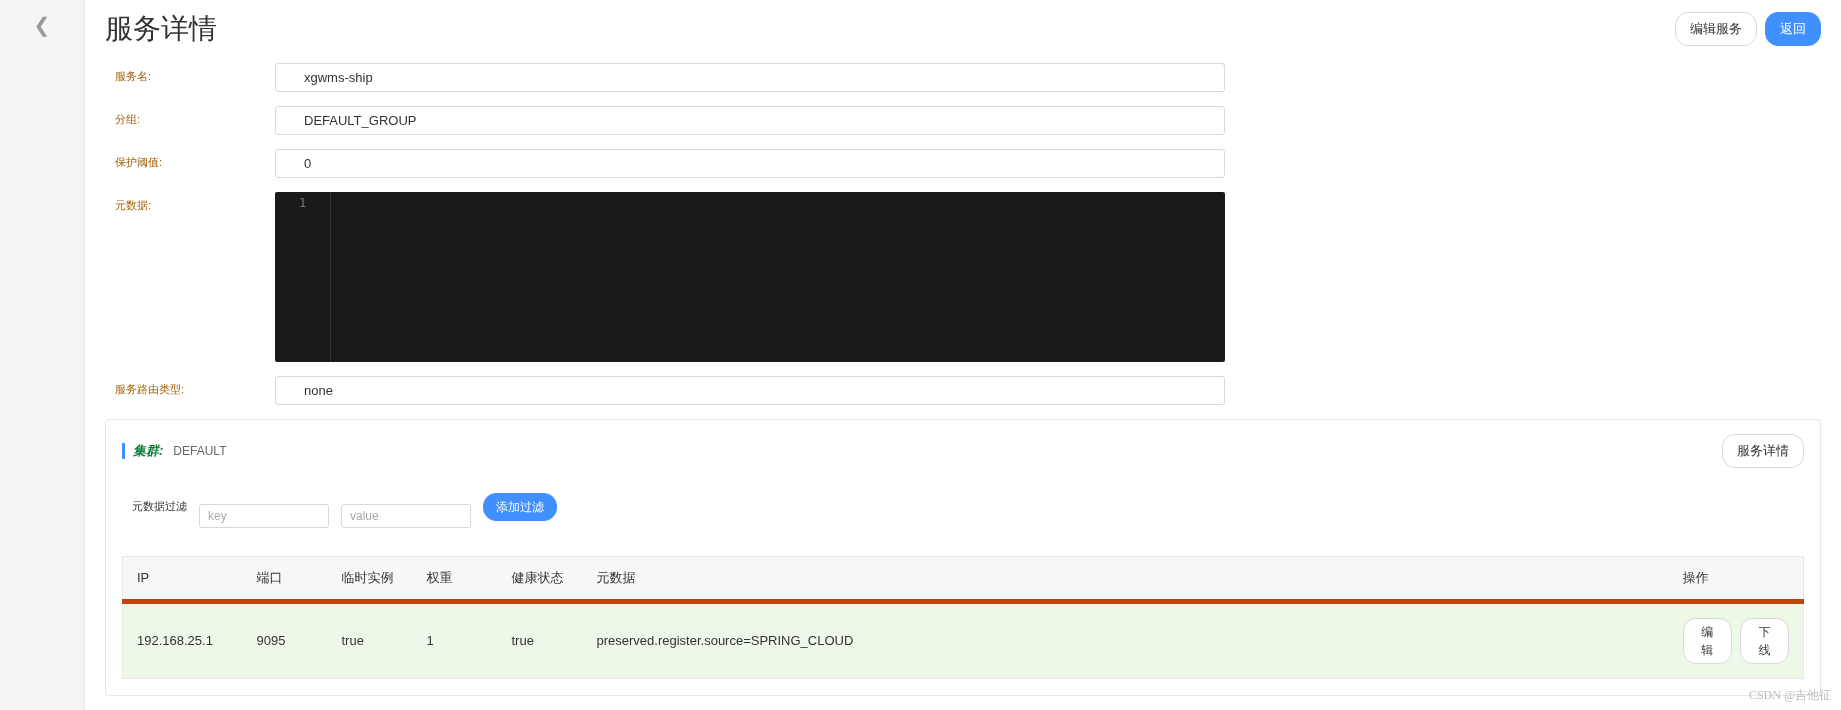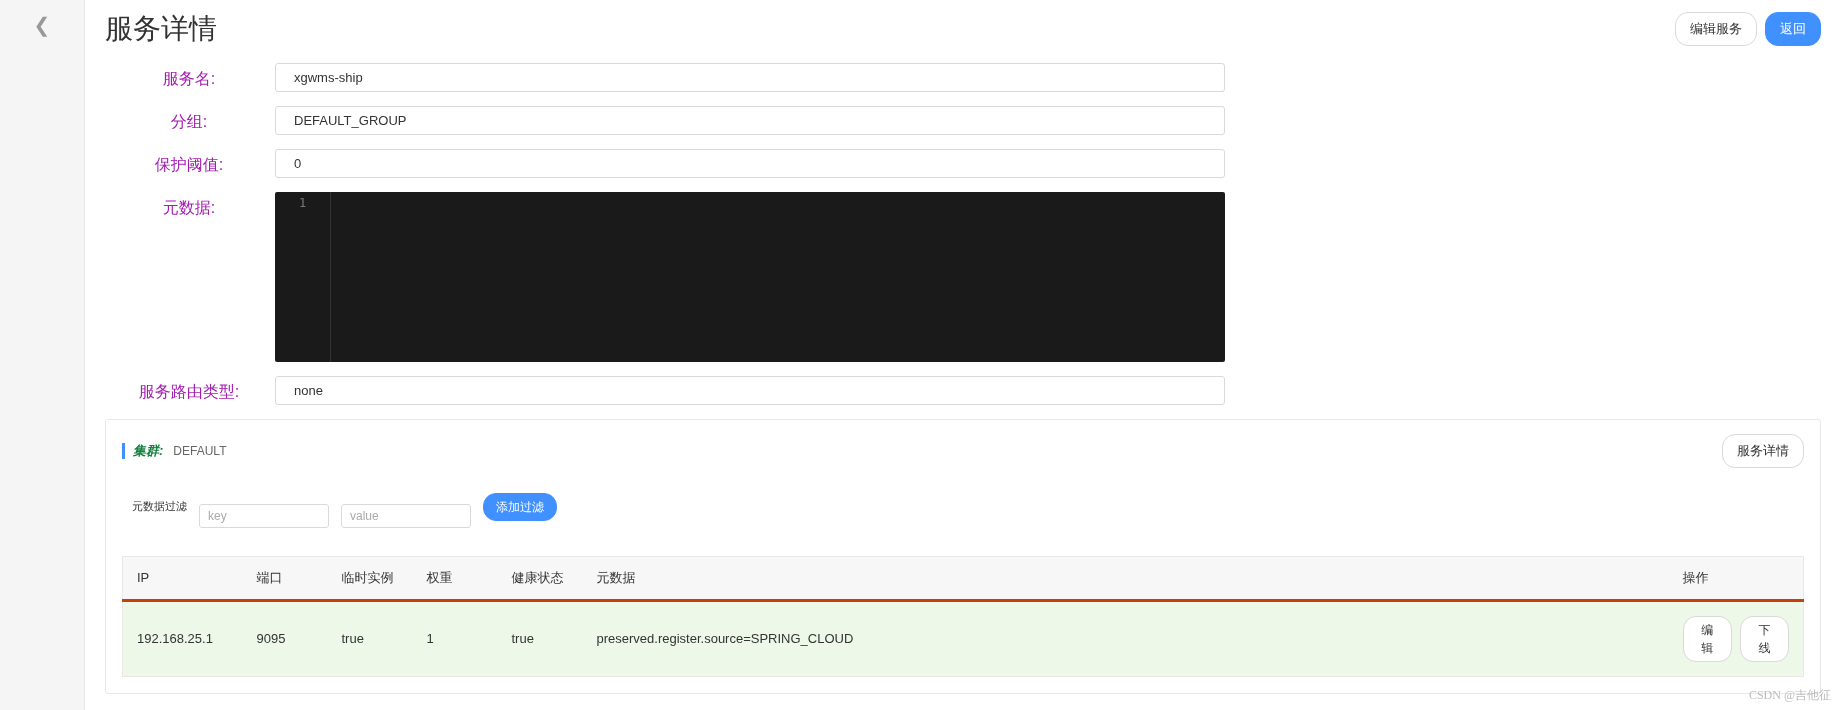--- a/index.html
+++ b/index.html
@@ -62,31 +62,31 @@
       max-width: 1120px;
       padding-left: 10px;
     }
     .form-row {
       display: flex;
       align-items: flex-start;
       margin-bottom: 14px;
     }
     .form-label {
       width: 160px;
-      text-align: center;
+      text-align: left;
       padding-right: 12px;
       padding-top: 6px;
-      color: #a21caf;
-      font-size: 16px;
+      color: #a16207;
+      font-size: 11px;
     }
     .form-control {
       flex: 1;
       border: 1px solid #d9d9d9;
       border-radius: 3px;
-      padding: 6px 18px;
+      padding: 6px 28px;
       font-size: 13px;
       color: #333;
       background: #fff;
     }
     .code-editor {
       flex: 1;
       background: #1a1a1a;
       color: #ccc;
       height: 170px;
       border-radius: 2px;
@@ -150,21 +150,21 @@
       width: 100%;
       border-collapse: collapse;
       border: 1px solid #e8e8e8;
     }
     thead th {
       background: #f7f7f7;
       text-align: left;
       padding: 12px 14px;
       font-weight: 400;
       color: #333;
-      border-bottom: 3px solid #c2410c;
+      border-bottom: 5px solid #c2410c;
       font-size: 13px;
     }
     tbody td {
       padding: 14px;
       font-size: 13px;
       color: #333;
       background: #eef8e8;
     }
     .col-ip { width: 120px; }
     .col-port { width: 85px; }

